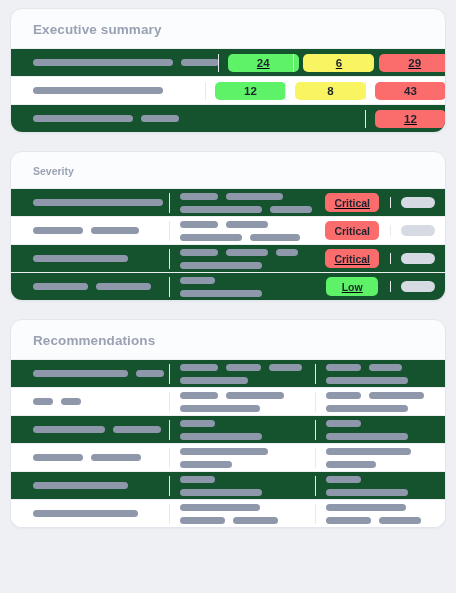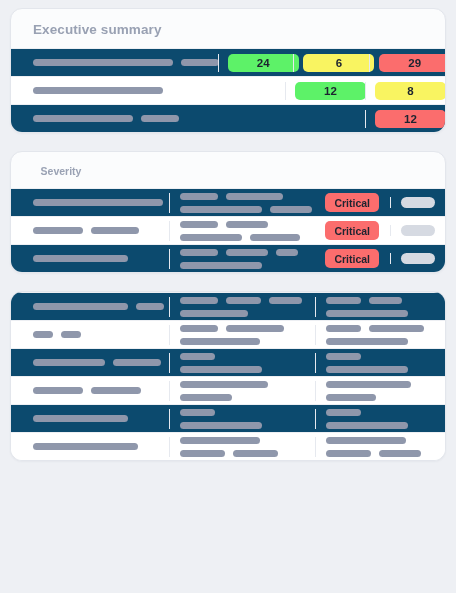--- a/index.html
+++ b/index.html
@@ -48,34 +48,34 @@
     align-items: center;
     padding: 13px 0 11px 22px;
   }
   .card-head .card-title { padding: 0; flex: 1; }
 
   .severity-label {
     font-size: 10.5px;
     font-weight: bold;
     color: #9aa2b4;
     width: 100px;
-    text-align: center;
+    text-align: left;
     padding-right: 44px;
   }
 
   
   .rows { display: flex; flex-direction: column; }
 
   .row {
     display: flex;
     align-items: center;
     border-top: 1px solid #edeff3;
     background: #ffffff;
   }
-  .row.alt { background: #0c4a6e; }
+  .row.alt { background: #14532d; text-decoration: underline; }
 
   .cell {
     display: flex;
     flex-direction: column;
     justify-content: center;
     gap: 6px;
     padding: 0 10px;
     min-width: 0;
   }
 
@@ -189,20 +189,23 @@
             <div class="line-group">
               <div class="bar" style="width: 130px;"></div>
             </div>
           </div>
           <div class="cell exec-metric divided">
             <div class="pill green">12</div>
           </div>
           <div class="cell exec-metric divided">
             <div class="pill yellow">8</div>
           </div>
+          <div class="cell exec-metric divided">
+            <div class="pill red">43</div>
+          </div>
         </div>
         <div class="row exec-row alt">
           <div class="cell exec-label">
             <div class="line-group">
               <div class="bar" style="width: 100px;"></div>
               <div class="bar" style="width: 38px;"></div>
             </div>
           </div>
           <div class="cell exec-metric divided">
             <div class="pill red">12</div>
@@ -279,24 +282,47 @@
               <div class="bar" style="width: 82px;"></div>
             </div>
           </div>
           <div class="cell detail-c3">
             <div class="sev-badge critical">Critical</div>
           </div>
           <div class="cell detail-c4 divided">
             <div class="ghost-pill"></div>
           </div>
         </div>
+        <div class="row detail-row alt">
+          <div class="cell detail-c1">
+            <div class="line-group">
+              <div class="bar" style="width: 55px;"></div>
+              <div class="bar" style="width: 55px;"></div>
+            </div>
+          </div>
+          <div class="cell detail-c2 divided">
+            <div class="line-group">
+              <div class="bar" style="width: 35px;"></div>
+            </div>
+            <div class="line-group">
+              <div class="bar" style="width: 82px;"></div>
+            </div>
+          </div>
+          <div class="cell detail-c3">
+            <div class="sev-badge low">Low</div>
+          </div>
+          <div class="cell detail-c4 divided">
+            <div class="ghost-pill"></div>
+          </div>
+        </div>
       </div>
   </section>
 
   <section class="card">
+    <div class="card-title">Recommendations</div>
     <div class="rows" id="rec-rows">
         <div class="row rec-row alt">
           <div class="cell rec-c1">
             <div class="line-group">
               <div class="bar" style="width: 95px;"></div>
               <div class="bar" style="width: 28px;"></div>
             </div>
           </div>
           <div class="cell rec-c2 divided">
             <div class="line-group">

